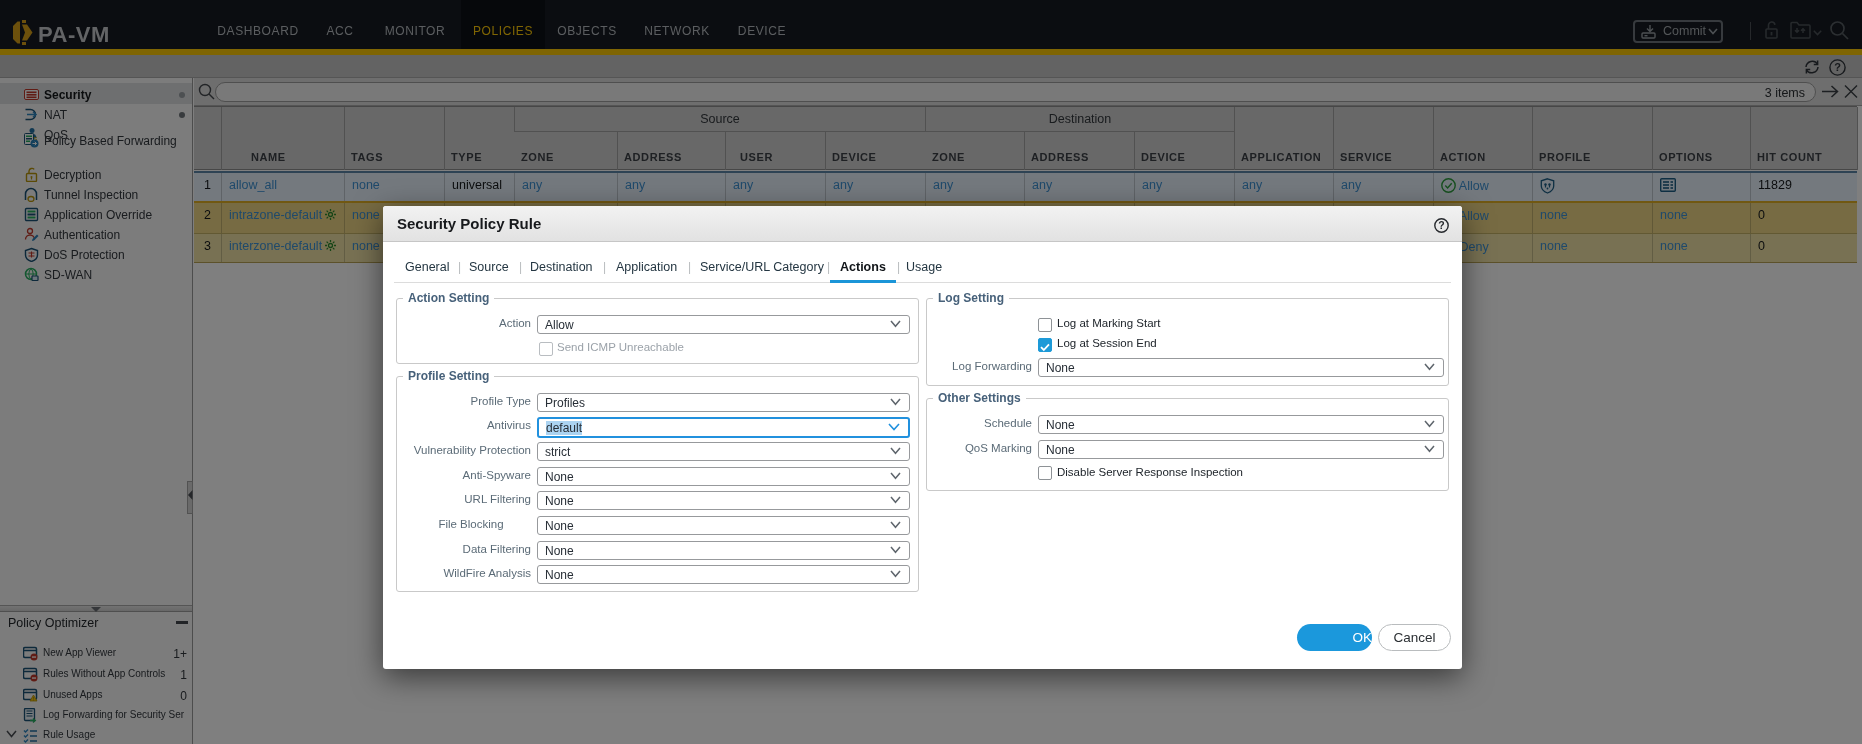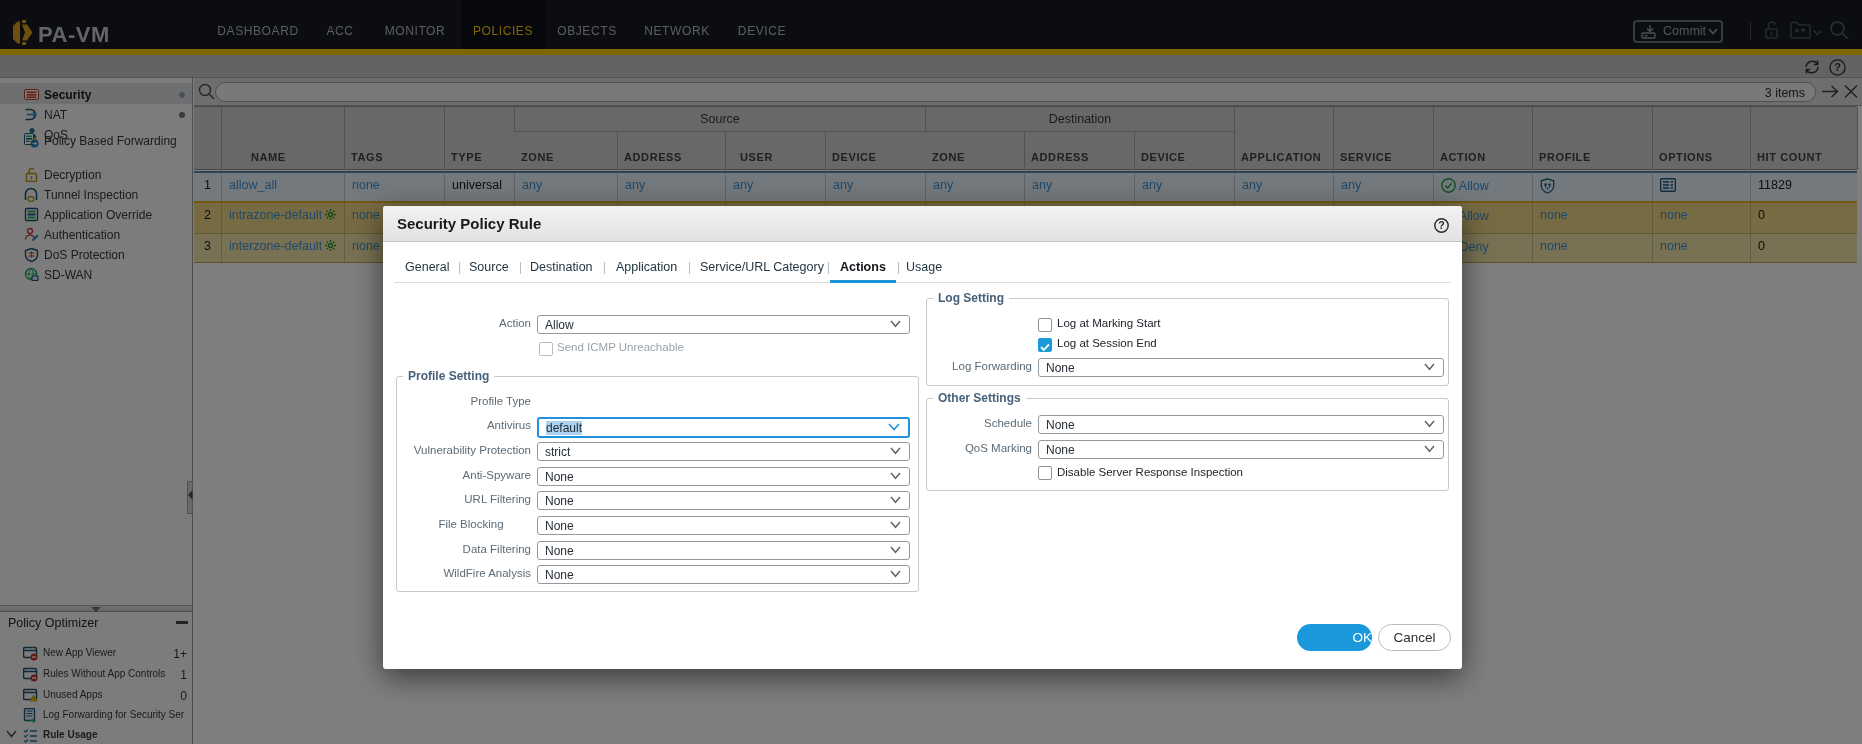--- a/index.html
+++ b/index.html
@@ -260,21 +260,21 @@
         <span class="cnt">0</span>
     </div>
     <div class="snav" style="top:627px;">
       <svg class="icon" viewBox="0 0 15 15" fill="none">
           <rect x="1.5" y="0.5" width="10" height="12" rx="1" stroke="#1a5276" stroke-width="1.3" fill="#eaf2f8"></rect>
           <path d="M3.5 3 h6 M3.5 5.5 h6 M3.5 8 h6" stroke="#1a5276" stroke-width="1"></path>
           <path d="M7 12.5 h5 M10 10.5 l2.3 2 -2.3 2" stroke="#27ae60" stroke-width="1.3"></path>
         </svg>
       <span class="txt">Log Forwarding for Security Ser</span>
     </div>
-    <div class="snav" style="top:647px;font-weight:bold;">
+    <div class="snav" style="top:647px;">
       <svg class="abs" style="left:6px;top:5px" width="11" height="8" viewBox="0 0 11 8" fill="none" stroke="#4a4f54" stroke-width="1.5">
           <path d="M1 1 L5.5 6.5 L10 1"></path>
         </svg>
       <svg class="icon" viewBox="0 0 15 15" fill="none" stroke="#2471a3" stroke-width="1.4">
           <path d="M1 2.5 L2.5 4 L5 1.5 M1 7.5 L2.5 9 L5 6.5 M1 12.5 L2.5 14 L5 11.5" stroke="#2e86c1"></path>
           <path d="M7 3 h7 M7 8 h7 M7 13 h7"></path>
         </svg>
       <span class="txt">Rule Usage</span>
     </div>
   </div>
@@ -459,33 +459,41 @@
   <span class="tab" style="left:233px;">Application</span>
   <span class="tabsep" style="left:305px;">|</span>
   <span class="tab" style="left:317px;">Service/URL Category</span>
   <span class="tabsep" style="left:444px;">|</span>
   <span class="tab" style="left:457px;font-weight:bold;color:#101418;">Actions</span>
   <span class="tabsep" style="left:514px;">|</span>
   <span class="tab" style="left:523px;">Usage</span>
   <div id="tabline"></div>
   <div id="tabul"></div>
 
+  <div class="fset" style="left:13px;top:92px;width:523px;height:66px;">
+    <span class="legend">Action Setting</span>
+  </div>
   <div class="flabel" style="left:48px;top:111px;width:100px;">Action</div>
   <div class="sel" style="left:154px;top:109px;width:373px;">Allow
     <svg class="chev" width="11" height="8" viewBox="0 0 11 8" fill="none" stroke="#5f666d" stroke-width="1.5">
         <path d="M1 1 L5.5 6.3 L10 1"></path>
       </svg>
   </div>
   <div class="cb" style="left:156px;top:136px;border-color:#b9bdc1;"></div>
   <div class="cblabel" style="left:174px;top:135px;color:#9ba2a9;">Send ICMP Unreachable</div>
 
   <div class="fset" style="left:13px;top:170px;width:523px;height:216px;">
     <span class="legend">Profile Setting</span>
   </div>
   <div class="flabel" style="left:28px;top:189px;width:120px;">Profile Type</div>
+  <div class="sel" style="left:154px;top:187px;width:373px;">Profiles
+    <svg class="chev" width="11" height="8" viewBox="0 0 11 8" fill="none" stroke="#5f666d" stroke-width="1.5">
+        <path d="M1 1 L5.5 6.3 L10 1"></path>
+      </svg>
+  </div>
   <div class="flabel" style="left:28px;top:213px;width:120px;">Antivirus</div>
   <div class="sel" style="left:154px;top:211px;width:373px;height:21px;border:2px solid #2191de;"><span style="background:#abd3f1;">default</span>
     <svg class="chev" width="12" height="8" viewBox="0 0 12 8" fill="none" stroke="#2191de" stroke-width="1.6">
         <path d="M1 1 L6 6.5 L11 1"></path>
       </svg>
   </div>
   <div class="flabel" style="left:0px;top:238px;width:148px;">Vulnerability Protection</div>
   <div class="sel" style="left:154px;top:236px;width:373px;">strict
     <svg class="chev" width="11" height="8" viewBox="0 0 11 8" fill="none" stroke="#5f666d" stroke-width="1.5">
         <path d="M1 1 L5.5 6.3 L10 1"></path>

